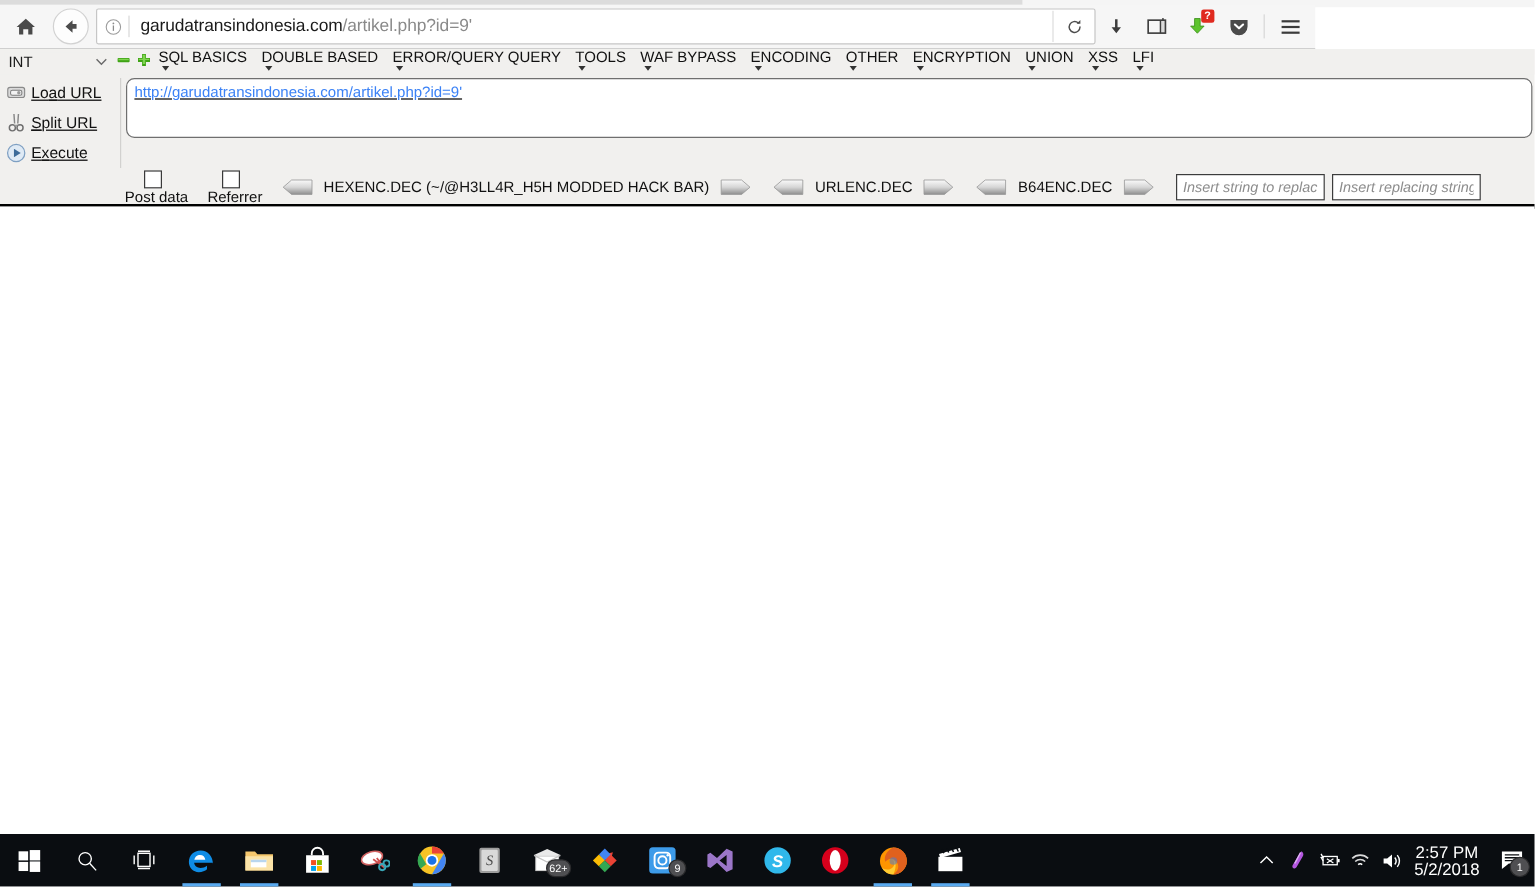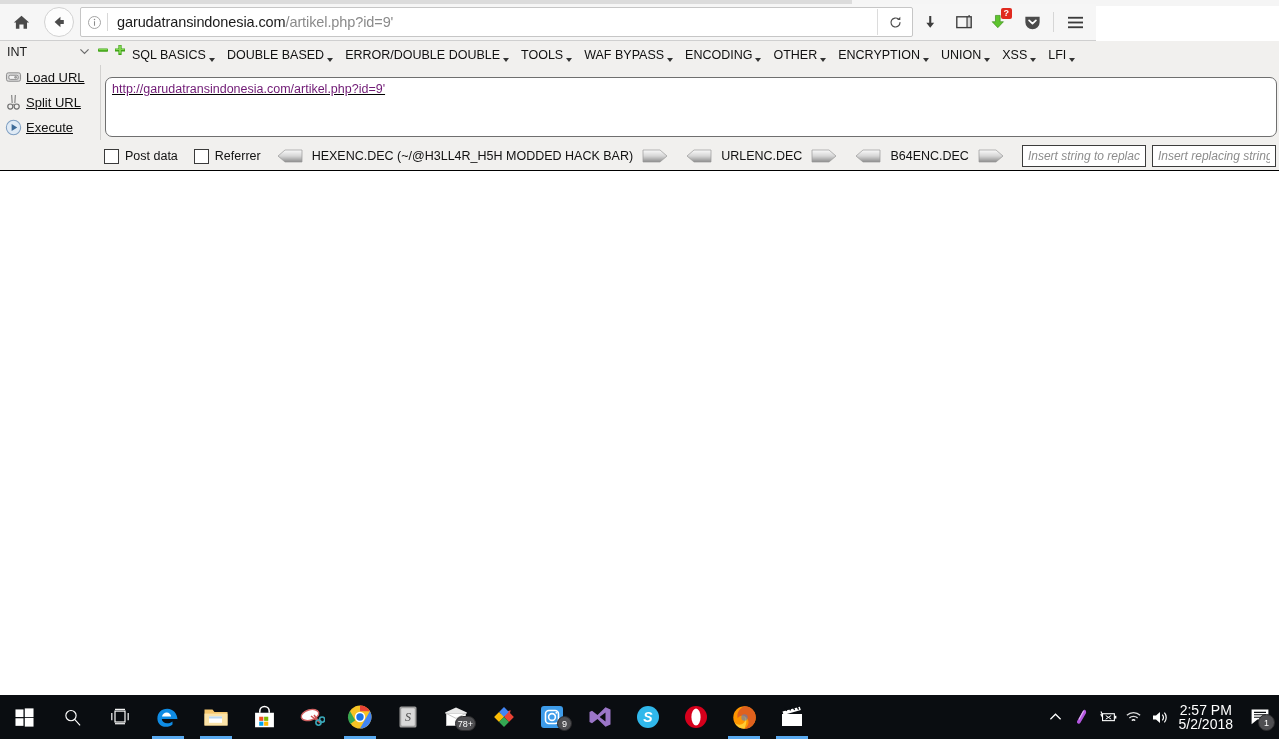--- a/index.html
+++ b/index.html
@@ -114,21 +114,21 @@
   .menu-sep {
     width: 1px; height: 20px; background: #d6d6d6; margin: 0 4px;
   }
 
   
   .hb {
     position: absolute;
     top: 41px; left: 0;
     width: 1279px;
     background: #f1f0ee;
-    border-bottom: 1px solid #000000;
+    border-bottom: 4px solid #000000;
   }
   .hb-menubar {
     height: 21px;
     display: flex;
     align-items: center;
     font-size: 12.5px;
     color: #101010;
     background: #f1f0ee;
   }
   .hb-select {
@@ -140,23 +140,24 @@
     font-size: 12.5px;
     color: #1a1a1a;
     padding-right: 2px;
     flex: 0 0 auto;
   }
   .hb-select span.lbl { padding-left: 3px; }
   .plusminus { display: flex; align-items: center; gap: 5px; margin-left: 5px; flex: 0 0 auto;}
   .hb-menu {
     padding: 0 6px;
     height: 21px;
-    display: flex; align-items: flex-end;
+    display: flex; align-items: flex-start;
     white-space: nowrap;
     cursor: default;
+    flex-direction: column;
   }
   .hb-menu .caret {
     display: inline-block;
     margin-left: 3px;
     border-left: 3px solid transparent;
     border-right: 3px solid transparent;
     border-top: 4px solid #333;
   }
 
   .hb-body {
@@ -179,48 +180,49 @@
   }
   .hb-action .ico {
     width: 26px;
     display: flex; align-items: center; justify-content: center;
     flex: 0 0 auto;
   }
   .hb-action .txt { text-decoration: none; }
   .hb-action .txt u { text-decoration: underline; }
   .hb-textarea {
     flex: 1 1 auto;
-    height: 60px;
-    margin: 12px 2px 0 4px;
+    height: 50px;
+    margin: 0 2px 0 4px;
     border: 1px solid #6f6f6f;
     border-radius: 7px;
     background: #ffffff;
     font-family: "Liberation Sans", sans-serif;
     font-size: 12.5px;
-    color: #701a75;
+    color: #3b82f6;
     padding: 4px 6px;
     box-sizing: border-box;
     resize: none;
     outline: none;
     overflow: hidden;
     line-height: 15px;
   }
 
   .hb-bottom {
     height: 28px;
     display: flex;
     align-items: center;
     padding-left: 104px;
     font-size: 12.5px;
     color: #111;
   }
   .cb-item {
     display: flex; align-items: center;
     margin-right: 16px;
     white-space: nowrap;
+    flex-direction: column;
   }
   .cbox {
     width: 13px; height: 13px;
     border: 1px solid #3a3a3a;
     background: #fff;
     margin-right: 6px;
     position: relative;
     flex: 0 0 auto;
   }
   .encgroup {
@@ -438,21 +440,21 @@
 
       <div class="hb-menu">
           <span>SQL BASICS</span>
           <i class="caret"></i>
         </div>
       <div class="hb-menu">
           <span>DOUBLE BASED</span>
           <i class="caret"></i>
         </div>
       <div class="hb-menu">
-          <span>ERROR/DOUBLE DOUBLE</span>
+          <span>ERROR/QUERY QUERY</span>
           <i class="caret"></i>
         </div>
       <div class="hb-menu">
           <span>TOOLS</span>
           <i class="caret"></i>
         </div>
       <div class="hb-menu">
           <span>WAF BYPASS</span>
           <i class="caret"></i>
         </div>
@@ -708,21 +710,21 @@
         <text x="11" y="16.2" font-size="12" font-family="'Liberation Serif',serif" font-style="italic" text-anchor="middle" fill="#4b4b4b">S</text>
       </svg>
     </div>
 
     <div class="tb-item">
       <svg width="26" height="22" viewBox="0 0 26 22">
         <path d="M2 6.5 L13 1.6 L24 6.5 L13 11.3 z" fill="#e9e9e9"></path>
         <rect x="3.5" y="7.5" width="19" height="12" fill="#ffffff" stroke="#cfcfcf" stroke-width="0.8"></rect>
         <path d="M2 6.8 L13 12.4 L24 6.8" fill="none" stroke="#c4c4c4" stroke-width="1"></path>
       </svg>
-      <span class="tb-badge">78+</span>
+      <span class="tb-badge">62+</span>
     </div>
 
     <div class="tb-item">
       <svg width="24" height="24" viewBox="0 0 24 24">
         <path d="M12 2.5 L17 11 L12 11 L7 11 z" fill="#ea4335" transform="rotate(45 12 12)"></path>
         <path d="M3.5 12 L12 6.5 L12 12 z" fill="#4285f4"></path>
         <path d="M12 3.5 L20 11.5 L15.5 16 L7.8 8.2 z" fill="#fbbc05" opacity="0"></path>
         <g transform="translate(12,12) rotate(45) translate(-12,-12)">
           <rect x="5" y="5" width="7" height="7" fill="#4285f4"></rect>
           <rect x="12" y="5" width="7" height="7" fill="#ea4335"></rect>

